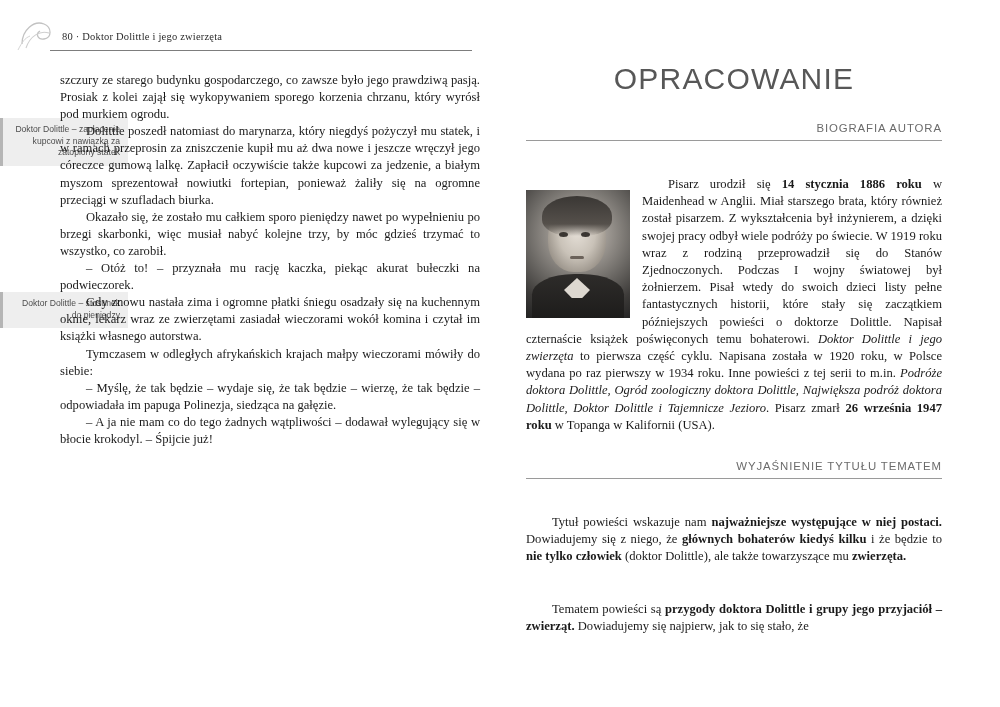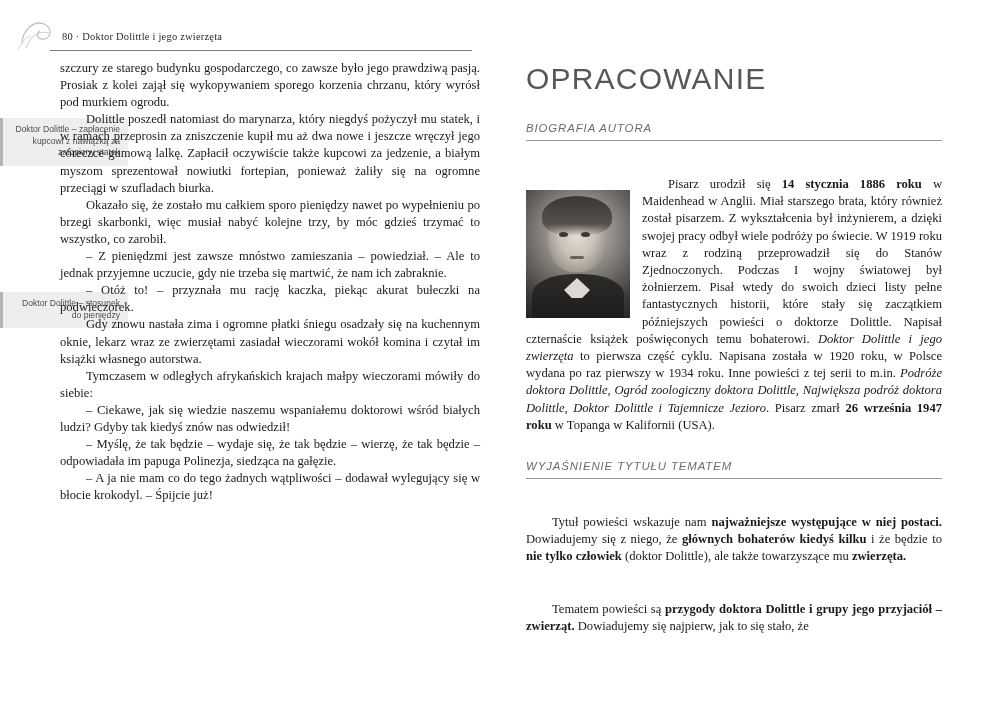--- a/index.html
+++ b/index.html
@@ -57,21 +57,21 @@
     position: absolute;
     left: -34px;
     top: -14px;
     width: 46px;
     height: 40px;
     color: #b9b9b9;
   }
 
   .body-col {
     position: relative;
-    margin-top: 2px;
+    margin-top: 14px;
     width: 420px;
     margin-left: 16px;
   }
   .body-col p {
     margin: 0;
     font-size: 12.6px;
     line-height: 17.1px;
     text-align: justify;
     text-justify: inter-word;
     hyphens: manual;
@@ -103,32 +103,32 @@
     height: 707px;
     box-sizing: border-box;
     padding: 46px 58px 20px 26px;
   }
   .opracowanie {
     font-family: "Liberation Sans", sans-serif;
     font-weight: 400;
     font-size: 30px;
     letter-spacing: 1.2px;
     color: #575757;
-    text-align: left;
+    text-align: center;
     margin: 16px 0 16px 0;
   }
   .section-head {
     font-family: "Liberation Sans", sans-serif;
     font-size: 11.4px;
     letter-spacing: 0.9px;
     color: #6b6b6b;
+    text-align: right;
     margin-top: 26px;
     padding-bottom: 6px;
     border-bottom: 1px solid #9a9a9a;
-    font-style: italic;
   }
   .rp-body {
     font-size: 12.6px;
     line-height: 17.2px;
     text-align: justify;
     margin-top: 35px;
   }
   .rp-body p { margin: 0; }
   .rp-body p.indent { text-indent: 26px; }
 
@@ -225,25 +225,23 @@
       <span>Doktor Dolittle – zapłacenie kupcowi z nawiązką za zatopiony statek</span>
     </div>
     <div class="note note-2">
       <span>Doktor Dolittle – stosunek do pieniędzy</span>
     </div>
 
     <div class="body-col">
       <p>szczury ze starego budynku gospodarczego, co zawsze było jego prawdziwą pasją. Prosiak z kolei zajął się wykopywaniem sporego korzenia chrzanu, który wyrósł pod murkiem ogrodu.</p>
       <p class="indent">Dolittle poszedł natomiast do marynarza, który niegdyś pożyczył mu statek, i w ramach przeprosin za zniszczenie kupił mu aż dwa nowe i jeszcze wręczył jego córeczce gumową lalkę. Zapłacił oczywiście także kupcowi za jedzenie, a białym myszom sprezentował nowiutki fortepian, ponieważ żaliły się na ogromne przeciągi w szufladach biurka.</p>
       <p class="indent">Okazało się, że zostało mu całkiem sporo pieniędzy nawet po wypełnieniu po brzegi skarbonki, więc musiał nabyć kolejne trzy, by móc gdzieś trzymać to wszystko, co zarobił.</p>
-      <p class="indent">– Z pieniędzmi jest zawsze mnóstwo zamieszania – powiedział. – Ale to jednak przyjemne uczucie, gdy nie trzeba się martwić, że nam ich zabraknie.</p>
       <p class="indent">– Otóż to! – przyznała mu rację kaczka, piekąc akurat bułeczki na podwieczorek.</p>
       <p class="indent">Gdy znowu nastała zima i ogromne płatki śniegu osadzały się na kuchennym oknie, lekarz wraz ze zwierzętami zasiadał wieczorami wokół komina i czytał im książki własnego autorstwa.</p>
       <p class="indent">Tymczasem w odległych afrykańskich krajach małpy wieczorami mówiły do siebie:</p>
-      <p class="indent">– Ciekawe, jak się wiedzie naszemu wspaniałemu doktorowi wśród białych ludzi? Gdyby tak kiedyś znów nas odwiedził!</p>
       <p class="indent">– Myślę, że tak będzie – wydaje się, że tak będzie – wierzę, że tak będzie – odpowiadała im papuga Polinezja, siedząca na gałęzie.</p>
       <p class="indent">– A ja nie mam co do tego żadnych wątpliwości – dodawał wylegujący się w błocie krokodyl. – Śpijcie już!</p>
     </div>
   </div>
 
   <div class="right-page">
 
     <div class="opracowanie">OPRACOWANIE</div>
 
     <div class="section-head">BIOGRAFIA AUTORA</div>

